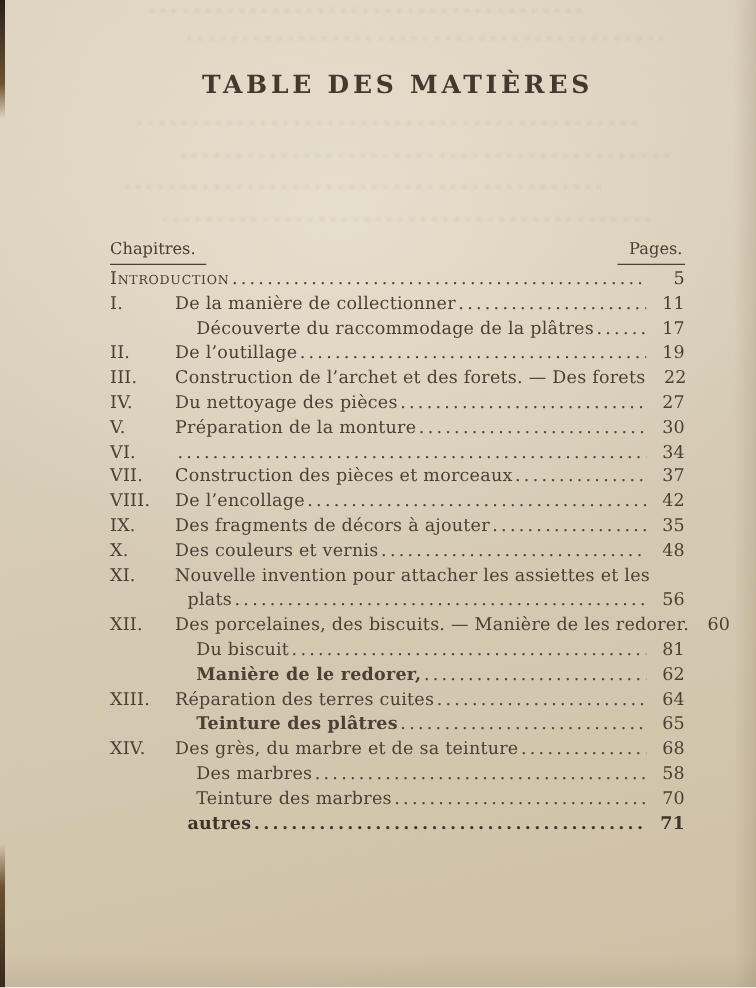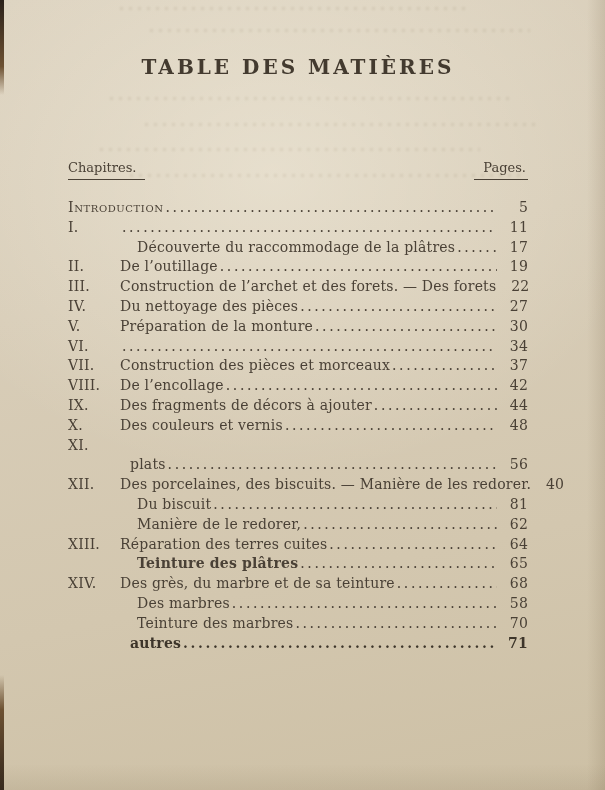--- a/index.html
+++ b/index.html
@@ -27,46 +27,46 @@
   }
   .sliver-bottom-left {
     position:absolute; bottom:0; left:0; width:4px; height:115px;
     background:linear-gradient(0deg, #33271c 0%, #6d5132 70%, rgba(109,81,50,0) 100%);
   }
   .bleed {
     position:absolute; height:3px;
     background:repeating-linear-gradient(90deg, rgba(112,94,64,0.8) 0 3px, rgba(112,94,64,0) 3px 9px);
     filter:blur(1.1px); opacity:0.13;
   }
-  .content { position:absolute; left:68px; top:0; width:460px; }
+  .content { position:absolute; left:88px; top:0; width:460px; }
   .title {
     margin-top:54px;
     text-align:center;
     font-size:20px; line-height:26px;
     font-weight:bold;
     letter-spacing:3px;
     color:#433a2f;
     white-space:nowrap;
   }
   .toc-header {
-    margin-top:80px;
+    margin-top:112px;
     display:flex; justify-content:space-between; align-items:flex-end;
     font-size:13px;
   }
   .chapitres-label {
     display:inline-block;
     border-bottom:1.6px solid #4a4136;
     padding:0 8px 4px 0;
   }
   .pages-label {
     display:inline-block;
     border-bottom:1.6px solid #4a4136;
     padding:0 2px 4px 9px;
   }
-  .toc-rows { margin-top:18px; }
+  .toc-rows { margin-top:2px; }
   .toc-row {
     display:flex; align-items:baseline;
     height:19.8px; line-height:19.8px;
     font-size:14px;
     letter-spacing:0.2px;
   }
   .toc-row.bold { font-weight:bold; color:#3d352a; }
   .col-num { flex:none; width:52px; }
   .row-text { flex:none; white-space:nowrap; }
   .row-text.smallcaps { font-variant:small-caps; letter-spacing:0.6px; }
@@ -102,20 +102,21 @@
     </div>
 
     <div class="toc-rows">
         <div class="toc-row">
           <span class="row-text smallcaps">Introduction</span>
           <span class="leader">........................................................................................................................</span>
           <span class="col-page">5</span>
         </div>
         <div class="toc-row">
           <span class="col-num">I.</span>
+          <span class="row-text">De la manière de collectionner</span>
           <span class="leader">........................................................................................................................</span>
           <span class="col-page">11</span>
         </div>
         <div class="toc-row">
           <span class="col-num"></span>
           <span class="row-text" style="padding-left: 17px;">Découverte du raccommodage de la plâtres</span>
           <span class="leader">........................................................................................................................</span>
           <span class="col-page">17</span>
         </div>
         <div class="toc-row">
@@ -156,54 +157,55 @@
         <div class="toc-row">
           <span class="col-num">VIII.</span>
           <span class="row-text">De l’encollage</span>
           <span class="leader">........................................................................................................................</span>
           <span class="col-page">42</span>
         </div>
         <div class="toc-row">
           <span class="col-num">IX.</span>
           <span class="row-text">Des fragments de décors à ajouter</span>
           <span class="leader">........................................................................................................................</span>
-          <span class="col-page">44</span>
+          <span class="col-page">35</span>
         </div>
         <div class="toc-row">
           <span class="col-num">X.</span>
           <span class="row-text">Des couleurs et vernis</span>
           <span class="leader">........................................................................................................................</span>
           <span class="col-page">48</span>
         </div>
         <div class="toc-row">
           <span class="col-num">XI.</span>
+          <span class="row-text">Nouvelle invention pour attacher les assiettes et les</span>
           <span class="leader"></span>
           <span class="col-page"></span>
         </div>
         <div class="toc-row">
           <span class="col-num"></span>
           <span class="row-text" style="padding-left: 10px;">plats</span>
           <span class="leader">........................................................................................................................</span>
           <span class="col-page">56</span>
         </div>
         <div class="toc-row">
           <span class="col-num">XII.</span>
           <span class="row-text">Des porcelaines, des biscuits. — Manière de les redorer.</span>
           <span class="leader"></span>
-          <span class="col-page">40</span>
+          <span class="col-page">60</span>
         </div>
         <div class="toc-row">
           <span class="col-num"></span>
           <span class="row-text" style="padding-left: 17px; text-align: center;">Du biscuit</span>
           <span class="leader">........................................................................................................................</span>
           <span class="col-page">81</span>
         </div>
         <div class="toc-row">
           <span class="col-num"></span>
-          <span class="row-text" style="padding-left: 17px;">Manière de le redorer,</span>
+          <span class="row-text" style="padding-left: 17px; font-weight: bold;">Manière de le redorer,</span>
           <span class="leader">........................................................................................................................</span>
           <span class="col-page">62</span>
         </div>
         <div class="toc-row">
           <span class="col-num">XIII.</span>
           <span class="row-text">Réparation des terres cuites</span>
           <span class="leader">........................................................................................................................</span>
           <span class="col-page">64</span>
         </div>
         <div class="toc-row">

